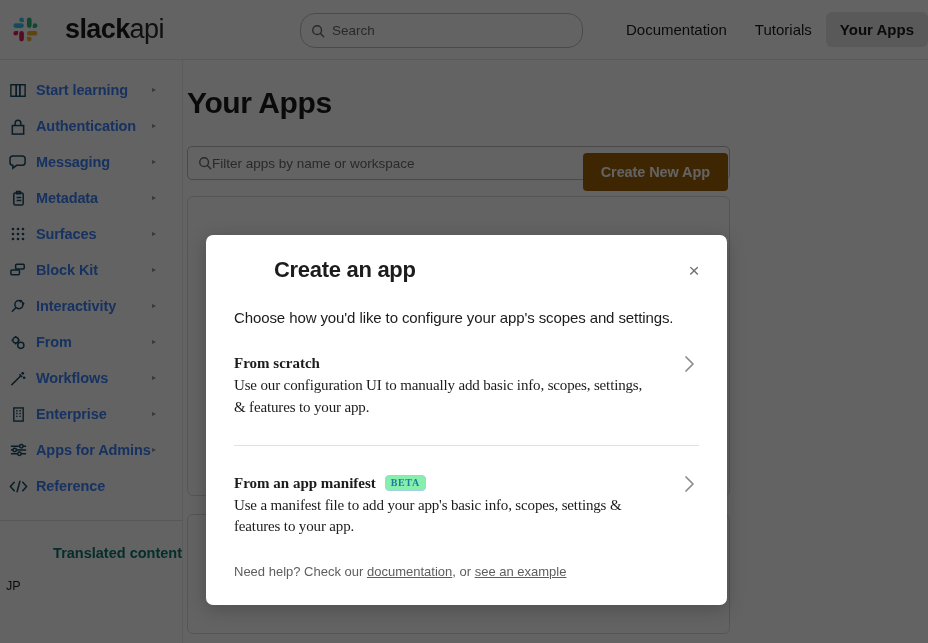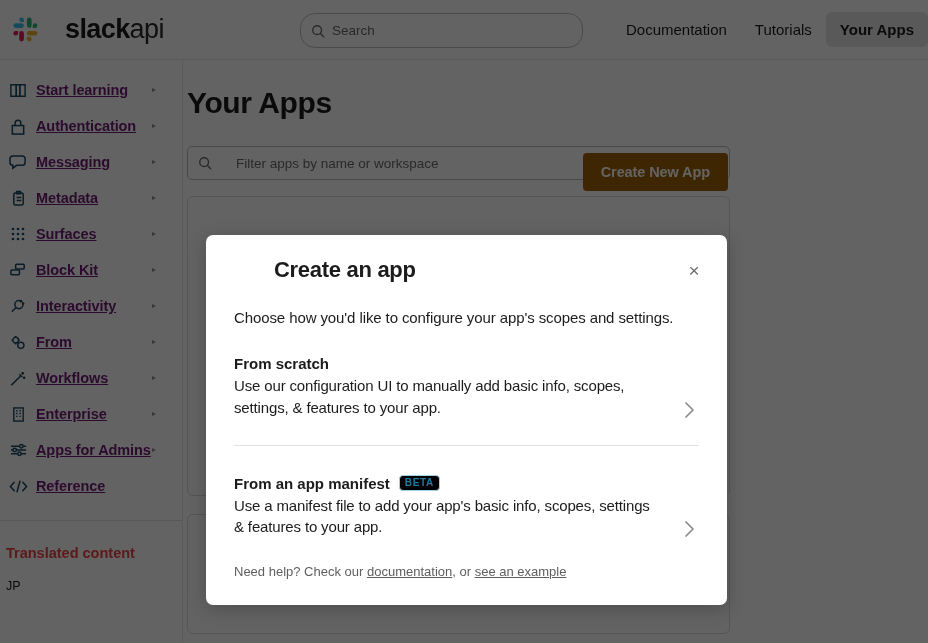--- a/index.html
+++ b/index.html
@@ -44,40 +44,40 @@
   
   .sidebar {
     position: absolute; left: 0; top: 60px; width: 183px; height: 583px;
     background: #fff; border-right: 1px solid #eaeaea; padding-top: 12px;
   }
   .snav-item {
     display: flex; align-items: center; height: 36px; padding-left: 6px;
     position: relative;
   }
   .snav-ico { width: 24px; height: 22px; display: flex; align-items: center; justify-content: center; color: #1b4b66; flex: 0 0 24px; }
-  .snav-label { font-size: 14.5px; font-weight: 700; color: #701a75; margin-left: 6px; letter-spacing: -.1px; text-decoration: underline; }
+  .snav-label { font-size: 14.5px; font-weight: 700; color: #3b82f6; margin-left: 6px; letter-spacing: -.1px; }
   .snav-arrow { position: absolute; right: 26px; color: #8d8d8d; font-size: 8px; line-height: 1; }
   .side-div { height: 1px; background: #e3e3e3; margin: 16px 0 0 0; width: 183px; }
-  .side-head { font-size: 14.5px; font-weight: 700; color: #ef4444; padding: 24px 0 0 6px; }
+  .side-head { font-size: 14.5px; font-weight: 700; color: #0f766e; padding: 24px 0 0 6px; text-align: right; }
   .side-jp { font-size: 12.5px; color: #1d1c1d; padding: 18px 0 0 6px; }
 
   
   .main { position: absolute; left: 183px; top: 60px; right: 0; bottom: 0; padding: 26px 0 0 0; }
   .main-inner { width: 545px; margin-left: 2px; padding-left: 0; }
   .page-title { font-size: 30px; font-weight: 700; color: #1d1c1d; letter-spacing: -.4px; margin-left: 2px; }
   .create-btn {
     position: absolute; right: 200px; top: 93px;
     background: #a16207; color: #fff; font-size: 14.5px; font-weight: 700;
     border: none; border-radius: 4px; padding: 11px 18px; cursor: pointer;
     letter-spacing: -.1px;
   }
   .filter-wrap {
     margin: 26px 0 0 2px; width: 543px; height: 34px;
     border: 1px solid #bdbdbd; border-radius: 5px;
-    display: flex; align-items: center; gap: 24px; padding: 0 10px; background: #fff;
+    display: flex; align-items: center; gap: 0; padding: 0 10px; background: #fff;
   }
   .filter-wrap .ph { font-size: 13.5px; color: #6b6b6b; }
   .app-card {
     margin: 16px 0 0 2px; width: 543px; height: 300px;
     border: 1px solid #dcdcdc; border-radius: 6px; background: #fff;
   }
   .card2 {
     margin: 18px 0 0 2px; width: 543px; height: 120px;
     border: 1px solid #dcdcdc; border-radius: 6px; background: #fff;
     padding: 26px 0 0 31px;
@@ -95,31 +95,31 @@
   }
   .modal-title { font-size: 22px; font-weight: 700; color: #1d1c1d; padding-top: 22px; letter-spacing: -.3px; margin-left: 40px; }
   .modal-close {
     position: absolute; right: 22px; top: 24px; width: 22px; height: 22px;
     border: none; background: none; cursor: pointer; color: #6f6f6f;
     font-size: 19px; line-height: 1; display: flex; align-items: center; justify-content: center;
   }
   .modal-sub { font-size: 15px; color: #1d1c1d; padding-top: 26px; letter-spacing: -.1px; }
 
   .option {
-    display: flex; align-items: flex-end; justify-content: space-between;
-    padding-top: 29px; cursor: pointer;
+    display: flex; align-items: flex-start; justify-content: space-between;
+    padding-top: 29px; cursor: pointer; font-family: Liberation Serif, serif;
   }
   .option-text { width: 420px; }
   .opt-head {
     font-size: 15px; font-weight: 700; color: #1d1c1d;
     display: flex; align-items: center; gap: 9px;
   }
   .badge {
     font-size: 10px; font-weight: 700; letter-spacing: .6px; color: #1d7ba3;
-    background: #000000; border: 1px solid #9fd1e8; border-radius: 4px;
+    background: #86efac; border: 1px solid #9fd1e8; border-radius: 4px;
     padding: 1px 5px 2px;
   }
   .opt-desc { font-size: 15px; color: #1d1c1d; line-height: 1.45; padding-top: 3px; letter-spacing: -.15px; }
   .chev { color: #8a8a8a; flex: 0 0 20px; display: flex; justify-content: center; }
   .modal-divider { height: 1px; background: #e2e2e2; margin-top: 26px; }
   .modal-foot { font-size: 13px; color: #5e5e5e; padding-top: 26px; }
   .modal-foot a { color: #5e5e5e; text-decoration: underline; }
 </style>
 </head>
 <body>

